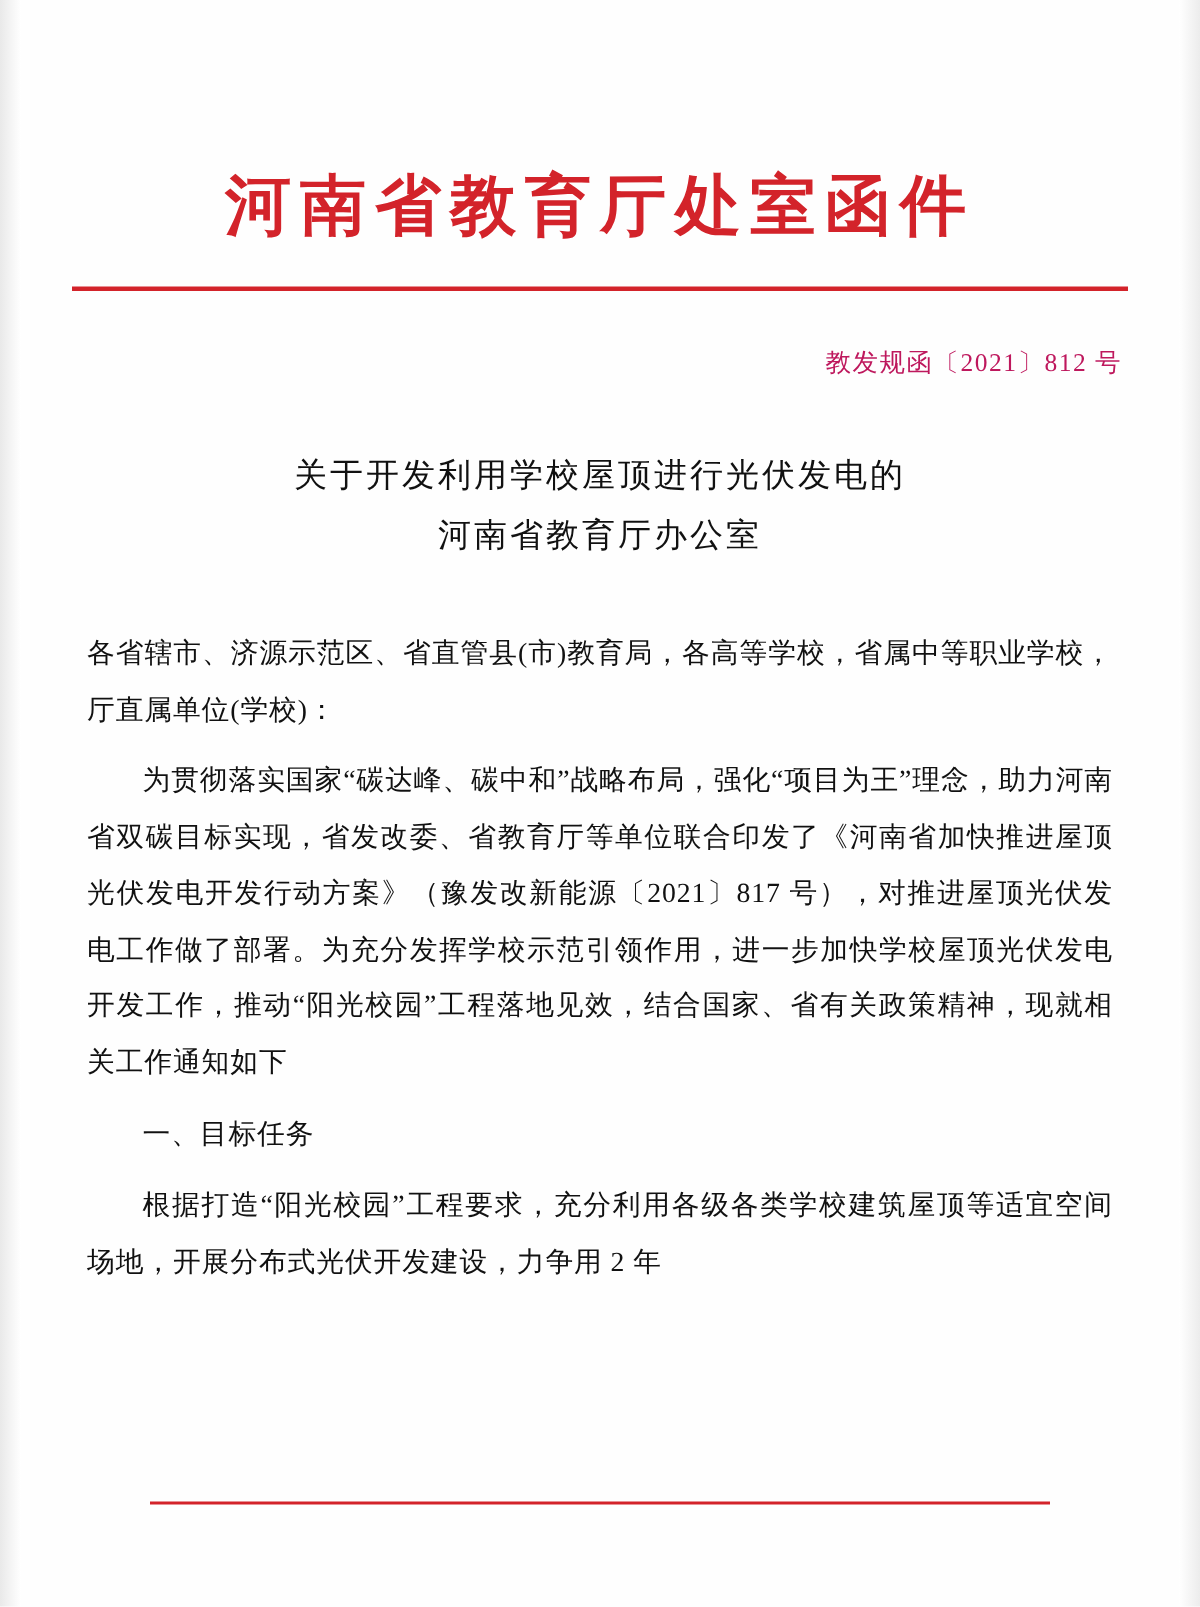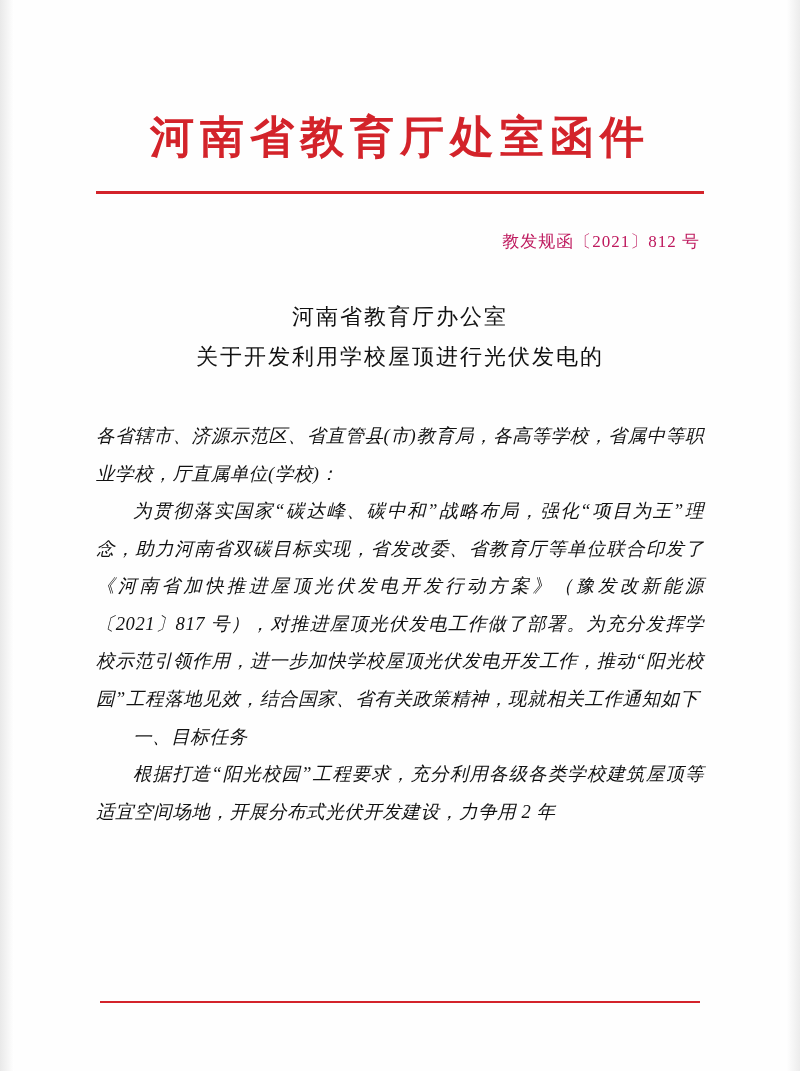--- a/index.html
+++ b/index.html
@@ -14,21 +14,21 @@
     color: #1a1a1a;
     position: relative;
     overflow: hidden;
   }
 
   .page {
     position: relative;
     width: 800px;
     height: 1071px;
     box-sizing: border-box;
-    padding: 0 96px;
+    padding: 0 48px;
     background: #fefefe;
   }
 
   
   .doc-header {
     padding-top: 112px;
     text-align: center;
   }
   .doc-title {
     color: #d3232a;
@@ -80,22 +80,21 @@
 
   .body-block {
     margin-top: 40px;
     font-size: 18.5px;
     line-height: 2.03;
     letter-spacing: 0.6px;
     text-align: justify;
     color: #111;
   }
   .body-block p {
-    margin: 0;
-    font-style: italic;
+    margin: 10px;
   }
   .indent {
     text-indent: 2em;
   }
 
   
   .bottom-rule {
     position: absolute;
     left: 100px;
     right: 100px;
@@ -132,22 +131,22 @@
 
   <div class="doc-header">
     <div class="doc-title">河南省教育厅处室函件</div>
   </div>
 
   <div class="red-rule"></div>
 
   <div class="doc-number">教发规函〔2021〕812 号</div>
 
   <div class="subject-block">
+    <div class="subject-line">关于开发利用学校屋顶进行光伏发电的</div>
     <div class="subject-line">河南省教育厅办公室</div>
-    <div class="subject-line">关于开发利用学校屋顶进行光伏发电的</div>
   </div>
 
   <div class="body-block">
     <p>各省辖市、济源示范区、省直管县(市)教育局，各高等学校，省属中等职业学校，厅直属单位(学校)：</p>
     <p class="indent">为贯彻落实国家“碳达峰、碳中和”战略布局，强化“项目为王”理念，助力河南省双碳目标实现，省发改委、省教育厅等单位联合印发了《河南省加快推进屋顶光伏发电开发行动方案》（豫发改新能源〔2021〕817 号），对推进屋顶光伏发电工作做了部署。为充分发挥学校示范引领作用，进一步加快学校屋顶光伏发电开发工作，推动“阳光校园”工程落地见效，结合国家、省有关政策精神，现就相关工作通知如下</p>
     <p class="indent">一、目标任务</p>
     <p class="indent">根据打造“阳光校园”工程要求，充分利用各级各类学校建筑屋顶等适宜空间场地，开展分布式光伏开发建设，力争用 2 年</p>
   </div>
 
   <div class="bottom-rule"></div>

